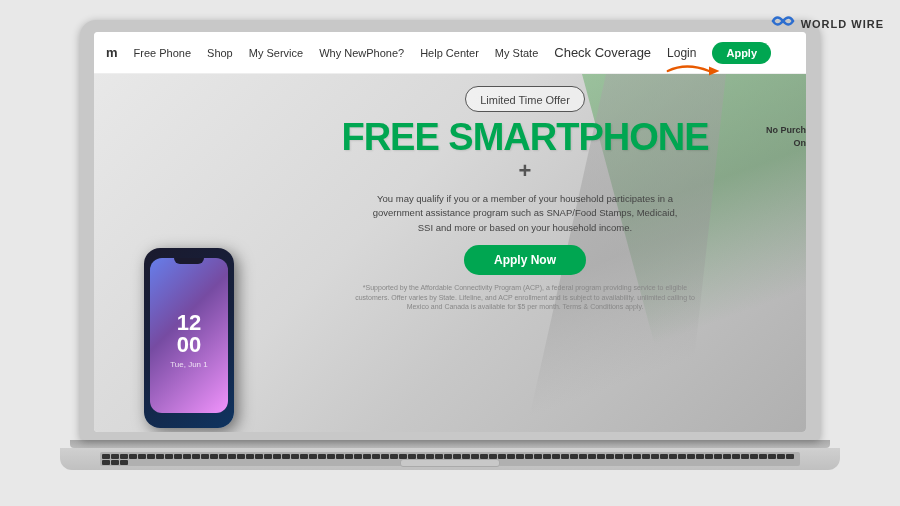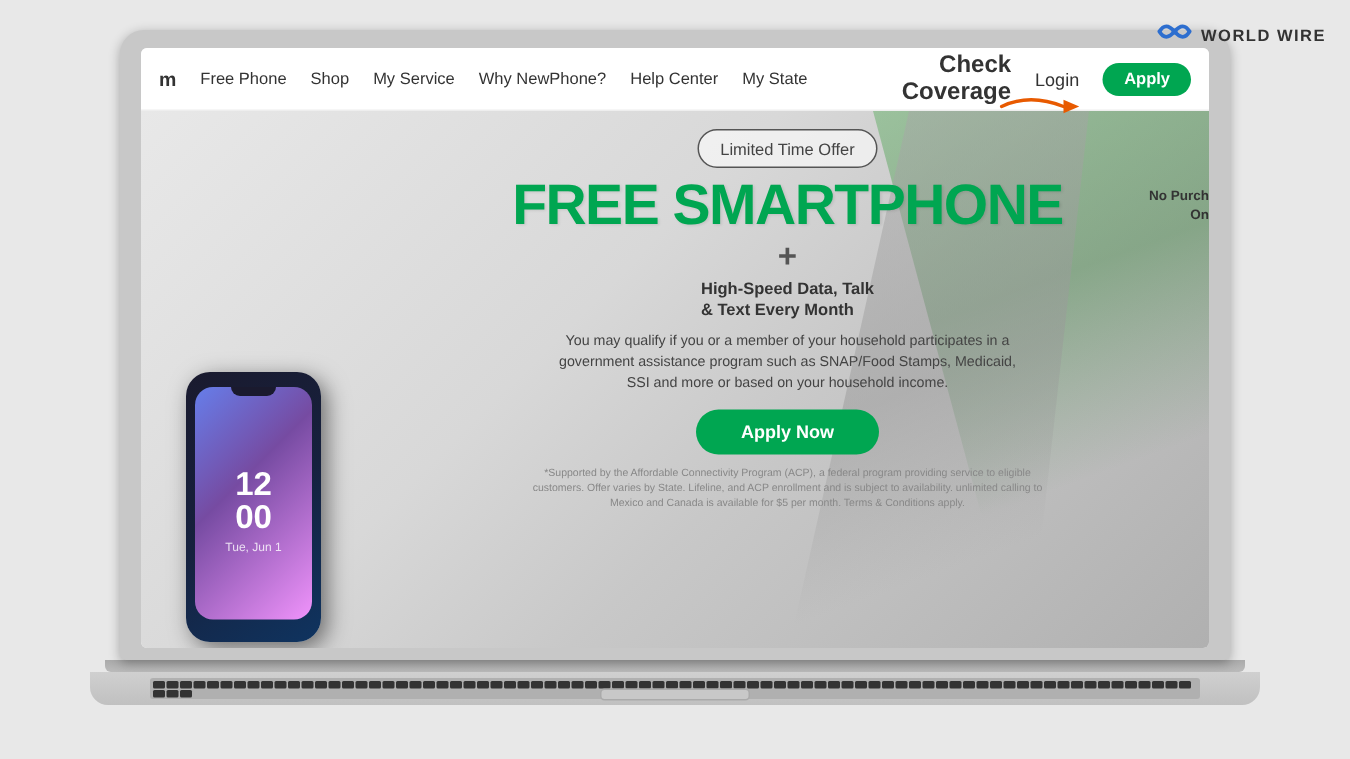--- a/index.html
+++ b/index.html
@@ -86,24 +86,23 @@
       font-weight: bold;
       color: #333;
     }
     .nav-item {
       font-size: 11px;
       color: #333;
       white-space: nowrap;
       cursor: pointer;
     }
     .nav-check-coverage {
-      font-size: 16px;
-      color: #333;
-      font-weight: 700;
-      text-align: right;
+      font-size: 13px;
+      color: #333;
+      font-weight: 400;
     }
     .nav-login {
       font-size: 12px;
       color: #333;
     }
     .nav-apply-btn {
       background: #00a651;
       color: #fff;
       border: none;
       border-radius: 20px;
@@ -152,21 +151,21 @@
       width: 200px;
       height: 100%;
       background: linear-gradient(160deg, #aaa 0%, #999 50%, transparent 80%);
       clip-path: polygon(40% 0%, 100% 0%, 80% 100%, 0% 100%);
       opacity: 0.5;
     }
 
     
     .phone-img {
       position: absolute;
-      left: 10px;
+      left: 30px;
       bottom: 0;
       width: 130px;
       height: 184px;
       z-index: 5;
     }
     .phone-body {
       width: 90px;
       height: 180px;
       background: linear-gradient(145deg, #1a1a2e 0%, #16213e 50%, #0f3460 100%);
       border-radius: 16px;
@@ -439,24 +438,20 @@
         <div class="hero-content">
           <div class="badge-container">
             <span class="badge-text">Limited Time Offer</span>
           </div>
 
           <div class="free-smartphone">FREE SMARTPHONE</div>
 
           <div class="plus-sign">+</div>
 
           <div class="free-plan-row">
-            <span class="plan-description">
-              <span>High-Speed Data, Talk</span><br>
-              <span>&amp; Text Every Month</span>
-            </span>
           </div>
 
           <div class="qualifier-text">You may qualify if you or a member of your household participates in a government assistance program such as SNAP/Food Stamps, Medicaid, SSI and more or based on your household income.</div>
 
           <button class="apply-now-btn">Apply Now</button>
 
 
           <div class="disclaimer-text">*Supported by the Affordable Connectivity Program (ACP), a federal program providing service to eligible customers. Offer varies by State. Lifeline, and ACP enrollment and is subject to availability. unlimited calling to Mexico and Canada is available for $5 per month. Terms &amp; Conditions apply.</div>
         </div>
       </div>

